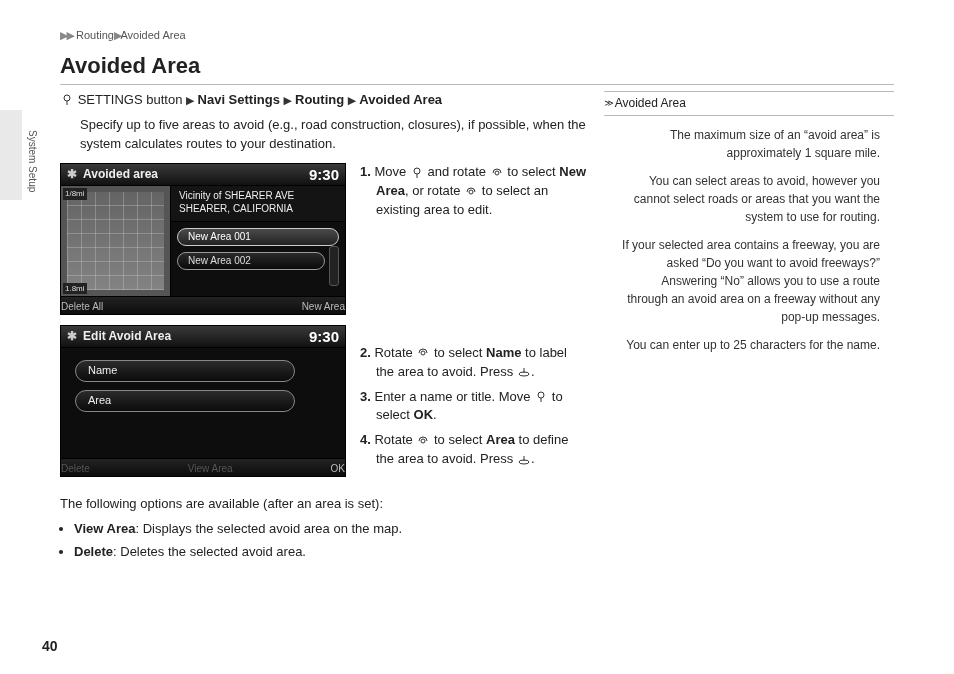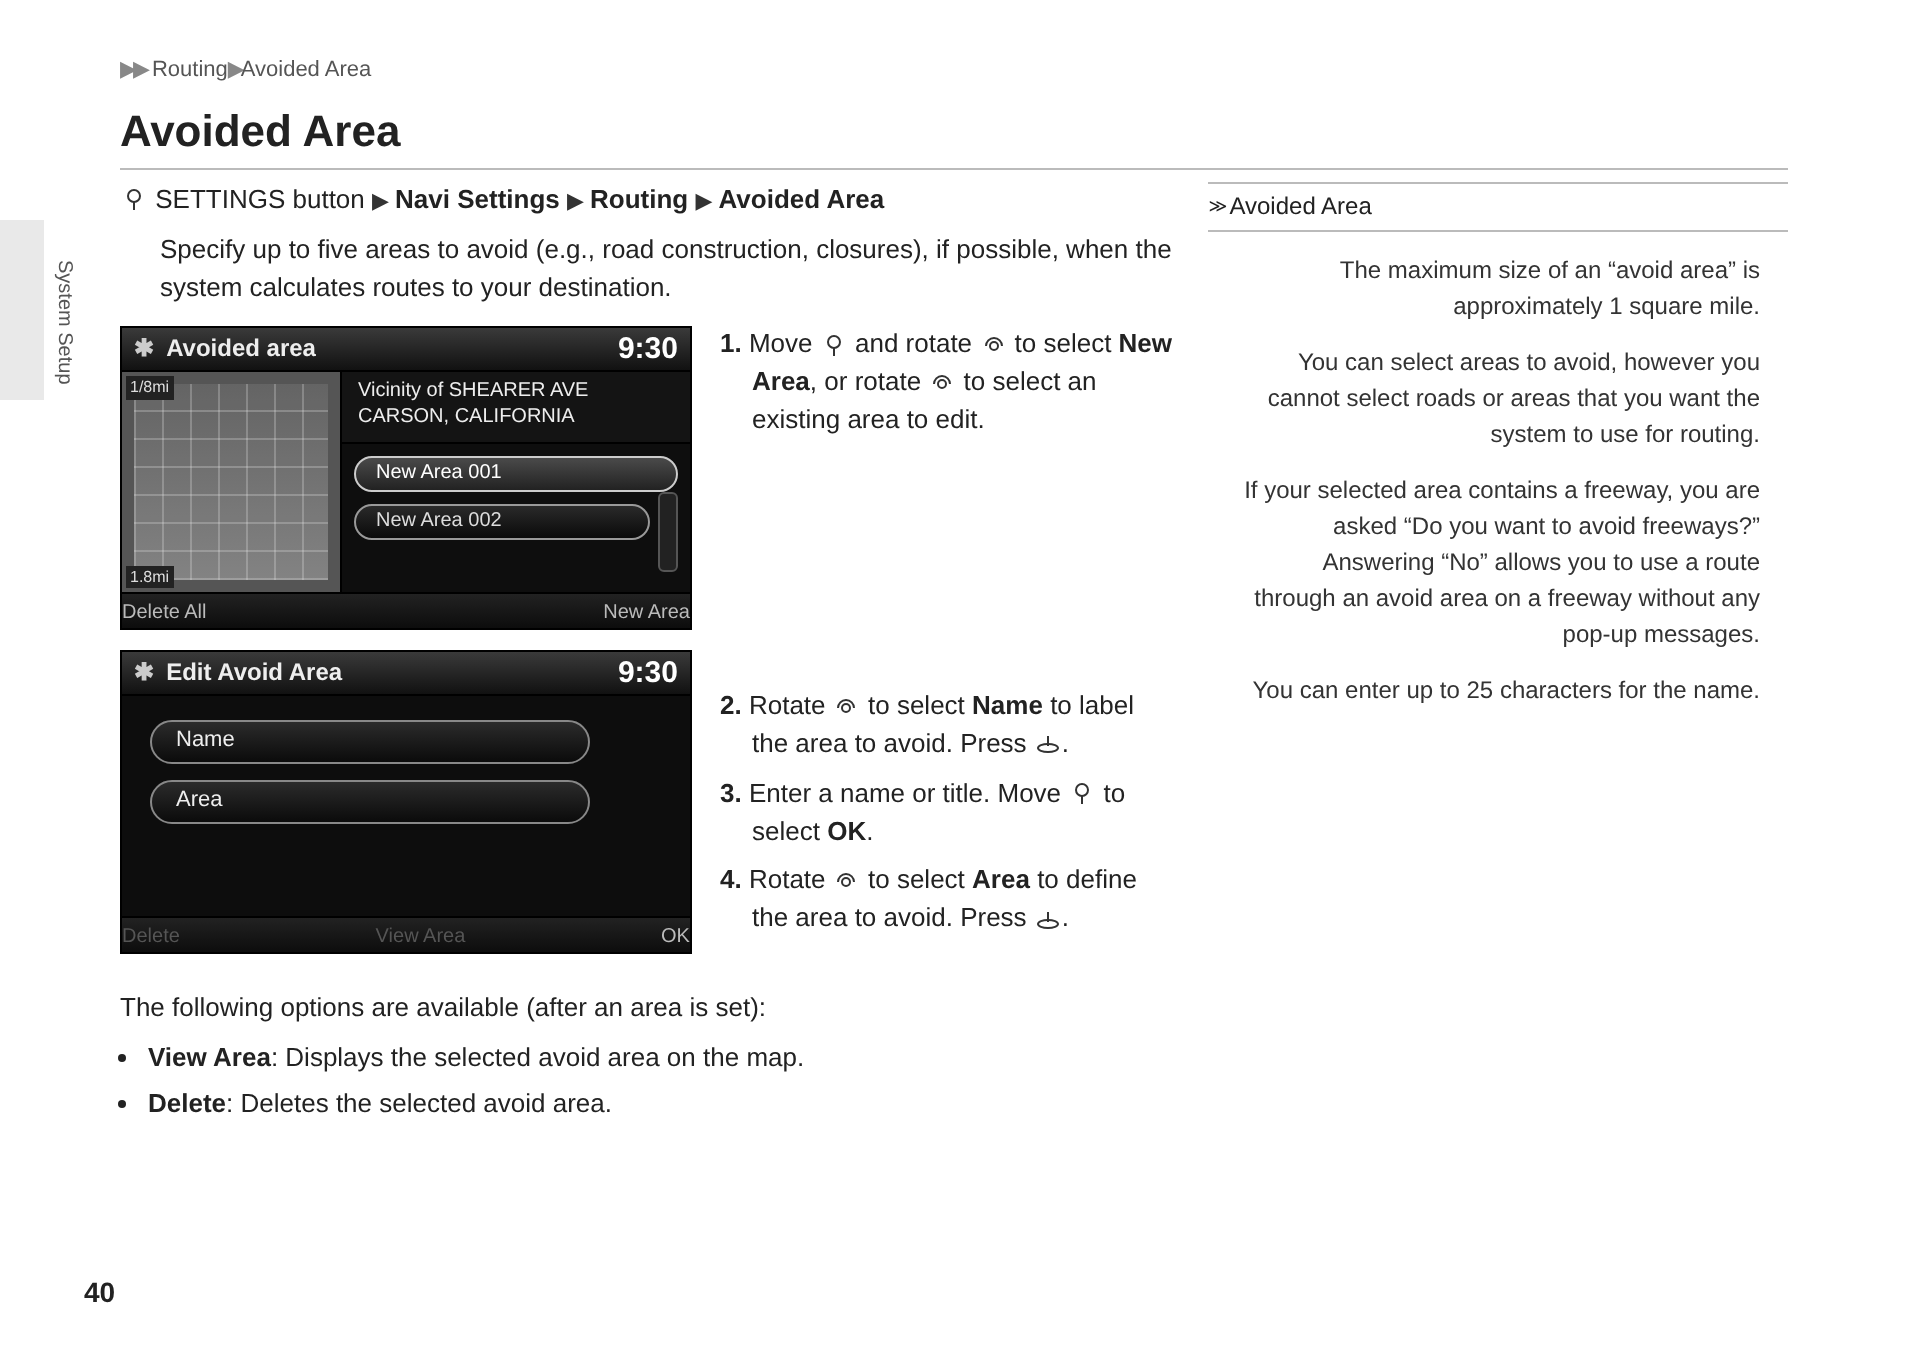--- a/index.html
+++ b/index.html
@@ -229,21 +229,21 @@
             <span class="clock">9:30</span>
           </div>
           <div class="dev-body">
             <div class="map">
               <div class="scale-top">1/8mi</div>
               <div class="scale-bot">1.8mi</div>
             </div>
             <div class="list">
               <div class="vic">
                 <div>Vicinity of SHEARER AVE</div>
-                <div>CARSON, CALIFORNIA</div>
+                <div>SHEARER, CALIFORNIA</div>
               </div>
               <div class="pill-row">
                 <div class="pill sel">New Area 001</div>
               </div>
               <div class="pill-row">
                 <div class="pill">New Area 002</div>
                 <div class="scroll"></div>
               </div>
             </div>
           </div>

